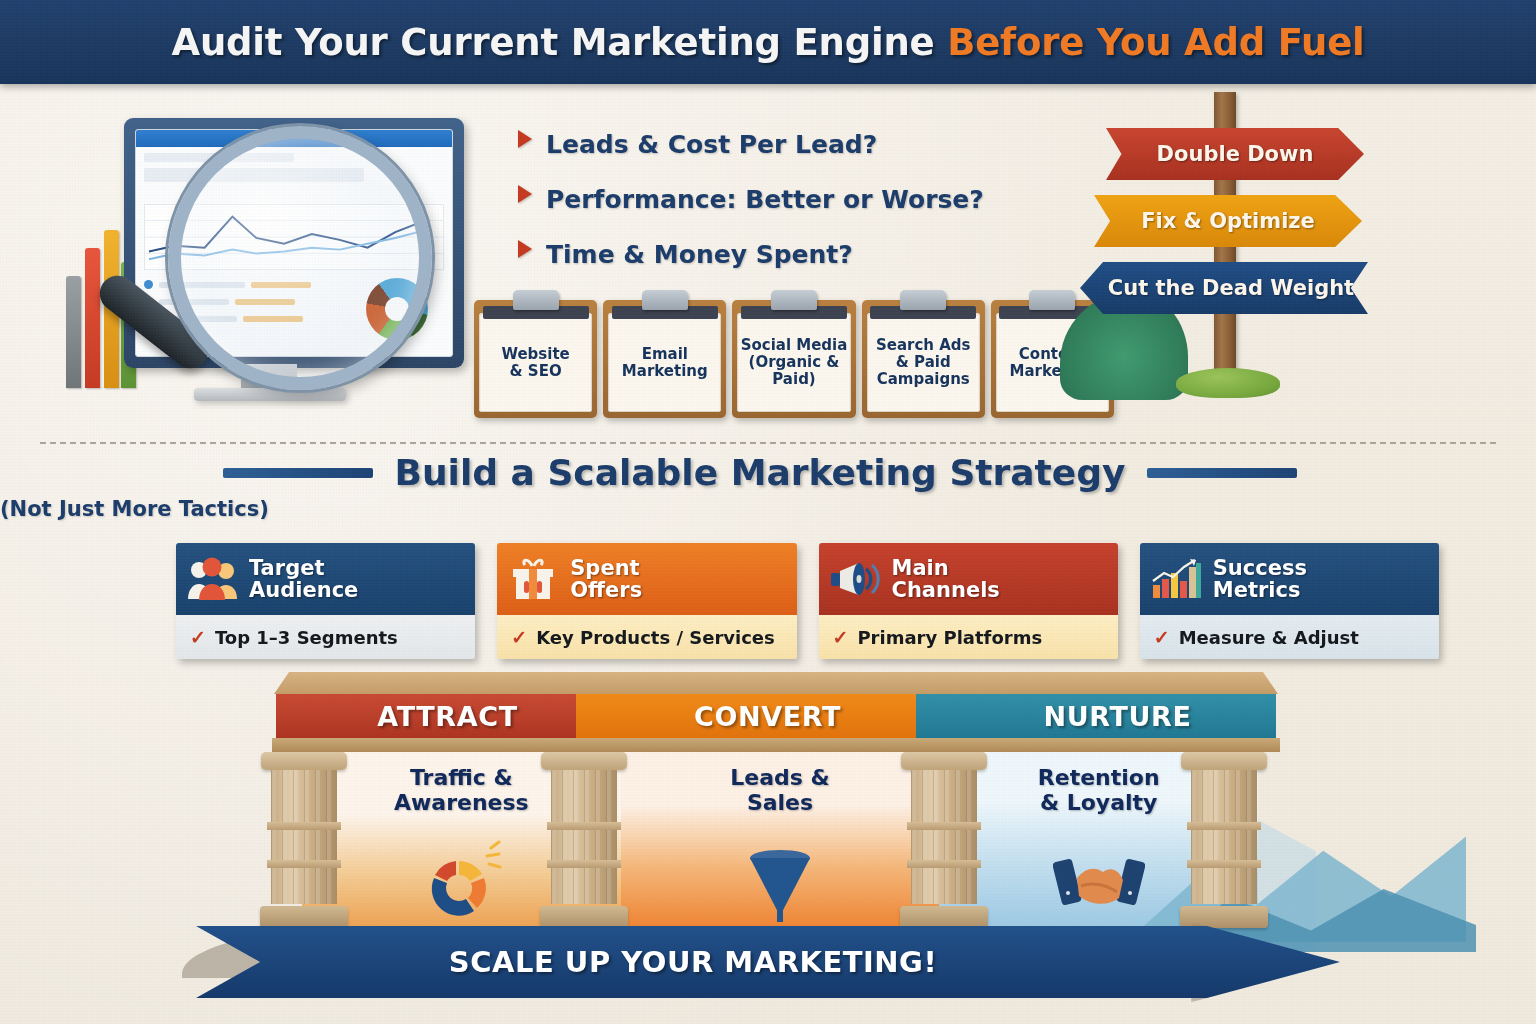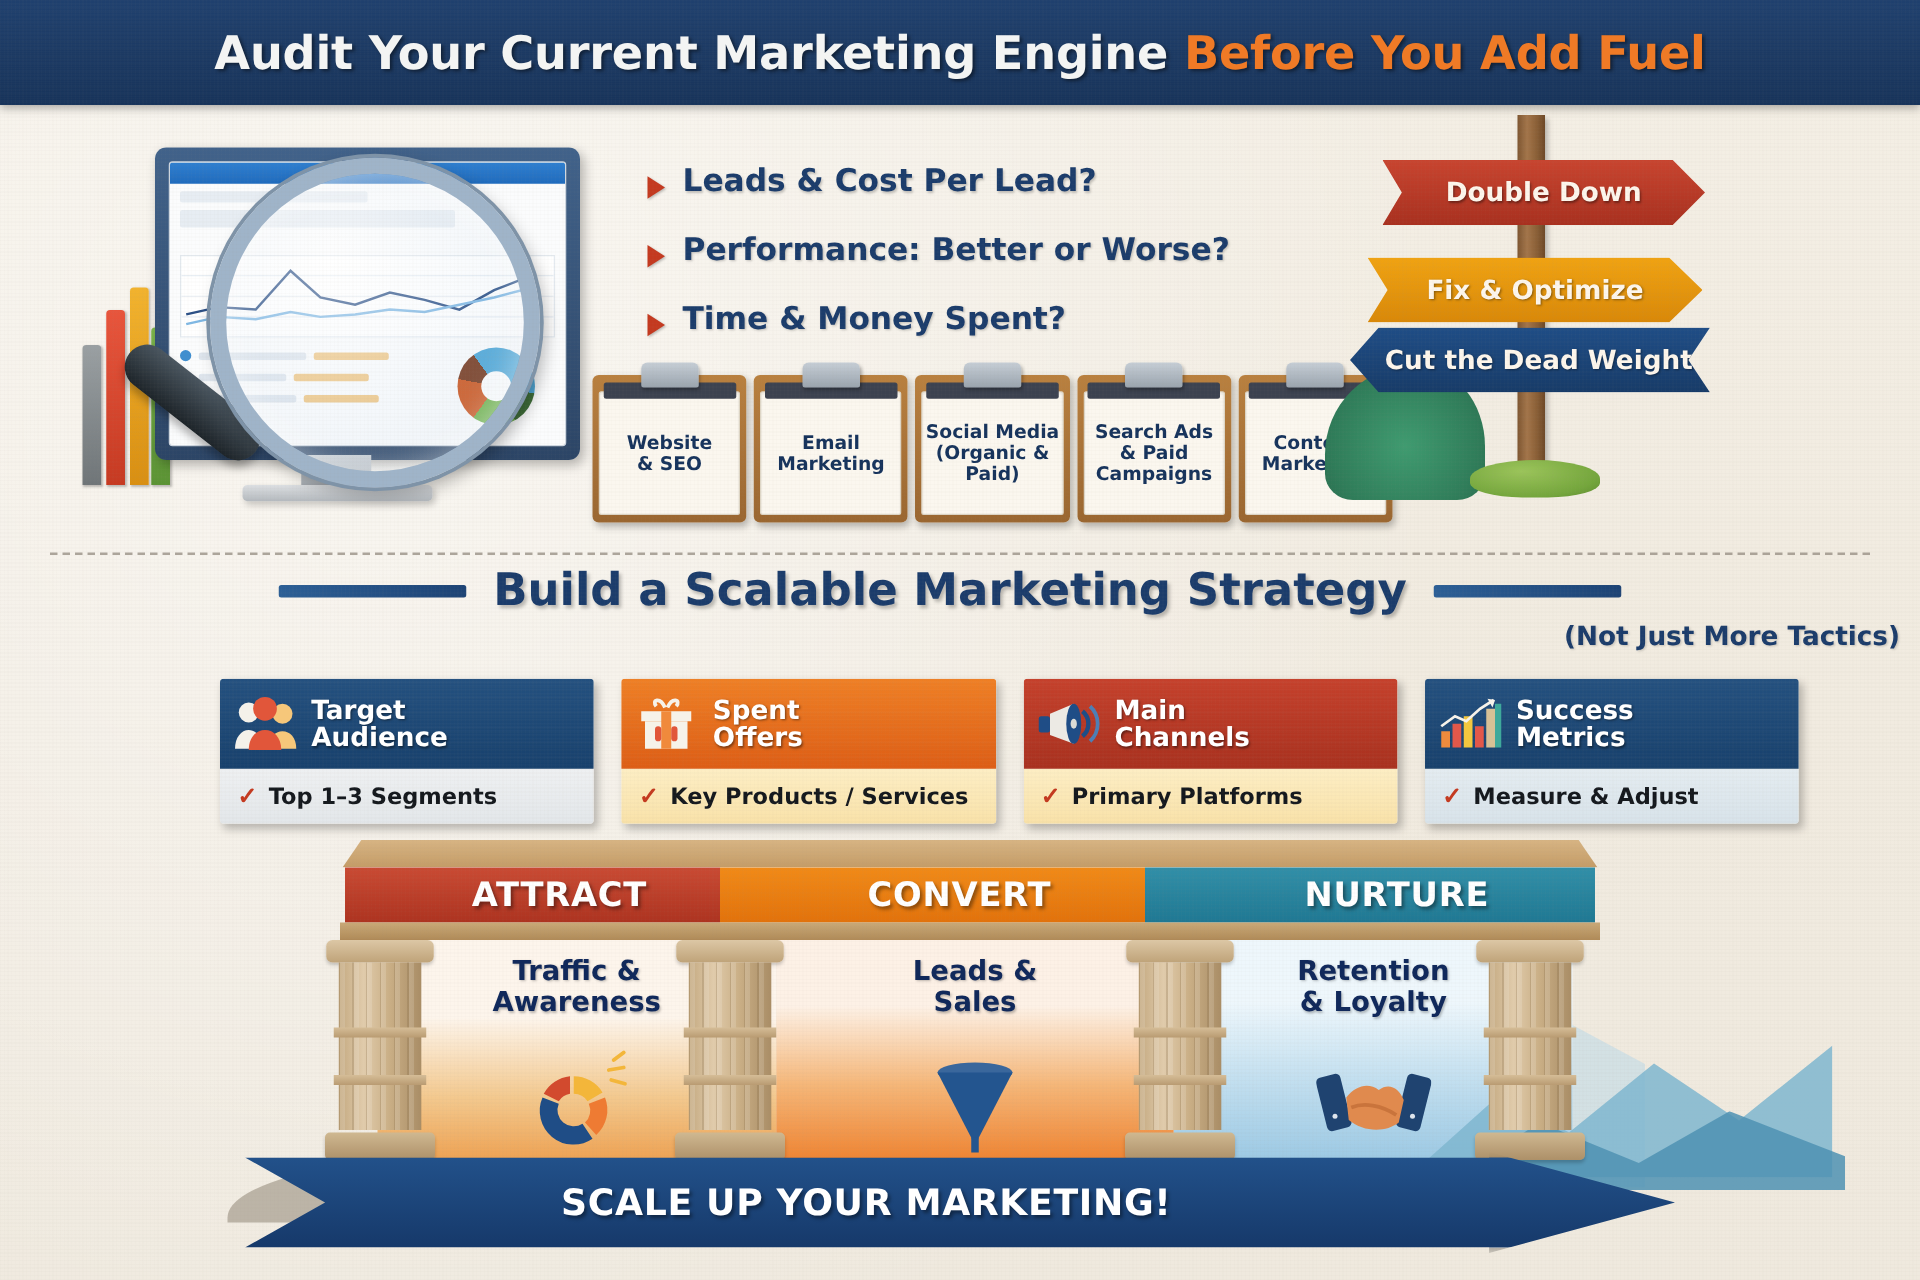--- a/index.html
+++ b/index.html
@@ -84,21 +84,21 @@
     background:radial-gradient(circle at 35% 28%, rgba(255,255,255,.45), rgba(200,220,240,.13) 55%, rgba(140,170,200,.13));
   }
   .loupe-handle{
     position:absolute; left:-78px; top:178px; width:128px; height:36px; border-radius:18px;
     background:linear-gradient(180deg,#4a5660,#1d2429); transform:rotate(38deg);
     box-shadow:3px 4px 7px rgba(0,0,0,.3);
   }
 
   
   .bullets{ position:absolute; left:518px; top:130px; width:470px; }
-  .bullet{ display:flex; align-items:flex-end; gap:14px; margin-bottom:26px; }
+  .bullet{ display:flex; align-items:flex-start; gap:14px; margin-bottom:26px; }
   .bullet-marker{
     width:0;height:0;border-left:14px solid #c4391f;
     border-top:9px solid transparent;border-bottom:9px solid transparent;
     filter:drop-shadow(1px 1px 1px rgba(0,0,0,.25));
   }
   .bullet-text{
     font-family:"DejaVu Sans", sans-serif; font-weight:700; font-size:25px; color:#1b3c6b;
     text-shadow:1px 1px 2px rgba(0,0,0,.22); white-space:nowrap;
   }
 
@@ -142,34 +142,34 @@
   .sign{
     position:absolute; height:52px; display:flex; align-items:center;
     box-shadow:3px 4px 7px rgba(0,0,0,.28);
   }
   .sign span{
     font-family:"DejaVu Sans", sans-serif; font-weight:700; font-size:21px; color:#fdf6ec;
     text-shadow:1px 1px 2px rgba(0,0,0,.4); white-space:nowrap; width:100%; text-align:center;
   }
   .sign.red{   left:18px;  top:36px;  width:258px; background:linear-gradient(180deg,#c8442f,#a8301f);
                clip-path:polygon(0 0, 90% 0, 100% 50%, 90% 100%, 0 100%, 6% 50%); }
-  .sign.amber{ left:6px;   top:114px; width:268px; background:linear-gradient(180deg,#f0a312,#d98808);
+  .sign.amber{ left:6px;   top:103px; width:268px; background:linear-gradient(180deg,#f0a312,#d98808);
                clip-path:polygon(0 0, 90% 0, 100% 50%, 90% 100%, 0 100%, 6% 50%); }
   .sign.navy{  left:-8px;  top:170px; width:288px; background:linear-gradient(180deg,#1f4d86,#173b68);
                clip-path:polygon(8% 0, 100% 0, 94% 50%, 100% 100%, 8% 100%, 0 50%); }
   .sign.navy span{ padding-left:14px; }
 
   
   .divider{
     position:absolute; left:40px; top:442px; width:1456px; height:0;
     border-top:2px dashed #9a9287; opacity:.8;
   }
 
   
-  .sect{ position:absolute; left:0; top:452px; width:1520px; text-align:right; }
+  .sect{ position:absolute; left:0; top:452px; width:1520px; text-align:left; }
   .sect-row{ display:flex; align-items:center; justify-content:center; gap:22px; }
   .rule{ width:150px; height:10px; background:linear-gradient(90deg,#2c5f96,#1d4375); border-radius:2px; }
   .sect-title{
     font-family:"DejaVu Sans", sans-serif; font-weight:700; font-size:36px; color:#1b3c6b;
     text-shadow:2px 2px 3px rgba(0,0,0,.25); white-space:nowrap;
   }
   .sect-sub{
     font-family:"DejaVu Sans", sans-serif; font-weight:700; font-size:21px; color:#1b3c6b;
     margin-top:4px; text-shadow:1px 1px 2px rgba(0,0,0,.18);
   }

